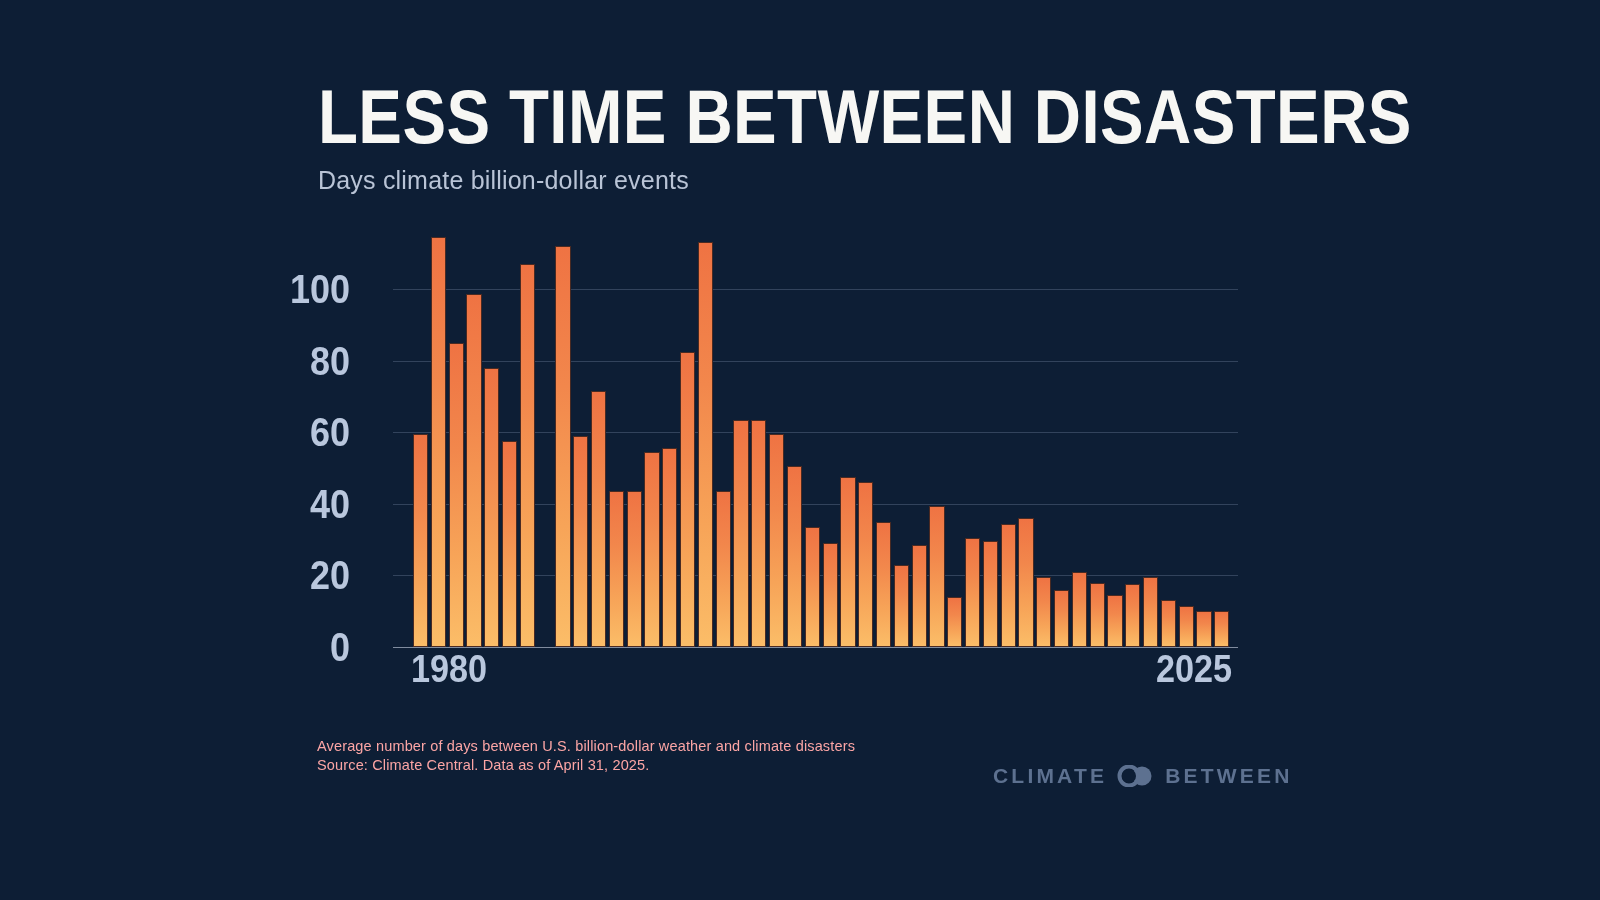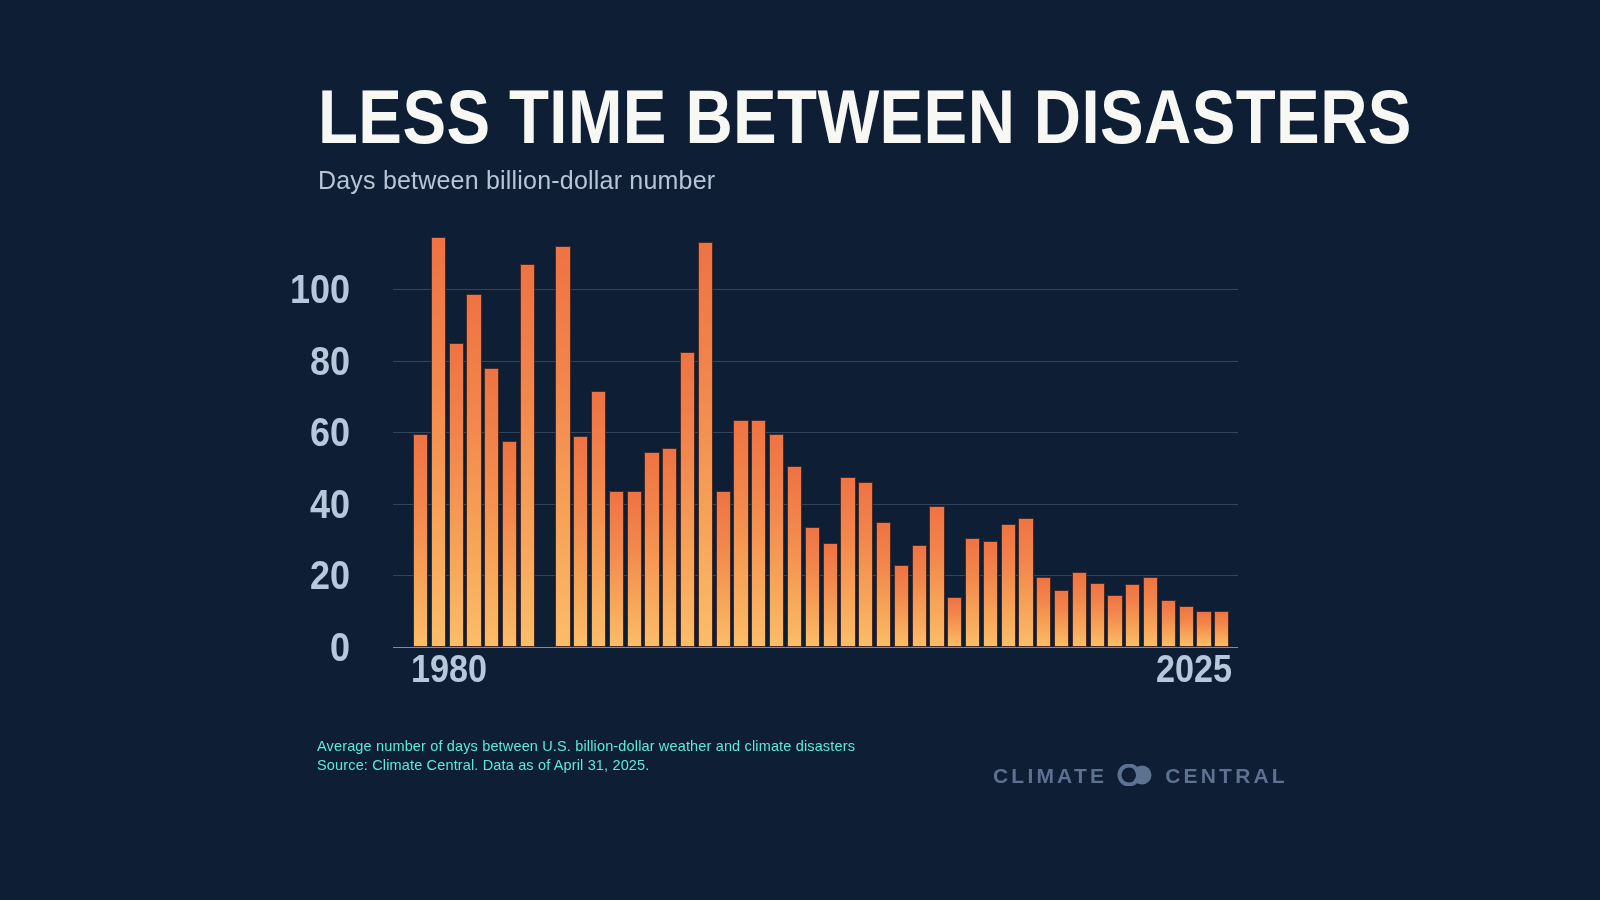--- a/index.html
+++ b/index.html
@@ -91,43 +91,43 @@
     transform:scaleX(0.9);
   }
   #xlabel-start{left:411px;transform-origin:left top;}
   #xlabel-end{left:1140px;width:92px;text-align:right;transform-origin:right top;}
   
   #footnote{
     position:absolute;
     left:317px;top:737px;
     font-size:14.5px;
     line-height:19px;
-    color:#5eead4;
+    color:#fca5a5;
     letter-spacing:.15px;
   }
   #footnote div{white-space:nowrap;}
   #logo{
     position:absolute;
     left:993px;top:764px;
-    display:flex;align-items:flex-start;gap:9px;
+    display:flex;align-items:center;gap:9px;
     color:#5d7190;
     font-weight:700;
     font-size:21px;
     letter-spacing:3.2px;
   }
   #logo .mark{display:inline-block;line-height:0;}
 </style>
 </head>
 <body>
 
 <div id="card">
 
   <div id="header">
     <h1 id="title">LESS TIME BETWEEN DISASTERS</h1>
-    <p id="subtitle">Days between billion-dollar number</p>
+    <p id="subtitle">Days climate billion-dollar events</p>
   </div>
 
   <div id="plot-area">
     <div id="gridlines">
         <div class="gridline baseline" style="top: 647px;"></div>
         <div class="gridline" style="top: 575.4px;"></div>
         <div class="gridline" style="top: 503.8px;"></div>
         <div class="gridline" style="top: 432.2px;"></div>
         <div class="gridline" style="top: 360.6px;"></div>
         <div class="gridline" style="top: 289px;"></div>
@@ -198,16 +198,16 @@
 
   <div id="logo">
     <span>CLIMATE</span>
     <span class="mark">
       <svg width="40" height="22" viewBox="0 0 40 22">
         <circle cx="13" cy="11" r="9.5" fill="none" stroke="#5d7190" stroke-width="4"></circle>
         <circle cx="26" cy="11" r="9.5" fill="#5d7190"></circle>
         <circle cx="13" cy="11" r="7" fill="#0d1e35"></circle>
       </svg>
     </span>
-    <span>CENTRAL</span>
+    <span>BETWEEN</span>
   </div>
 
 </div>
 
 </body></html>

